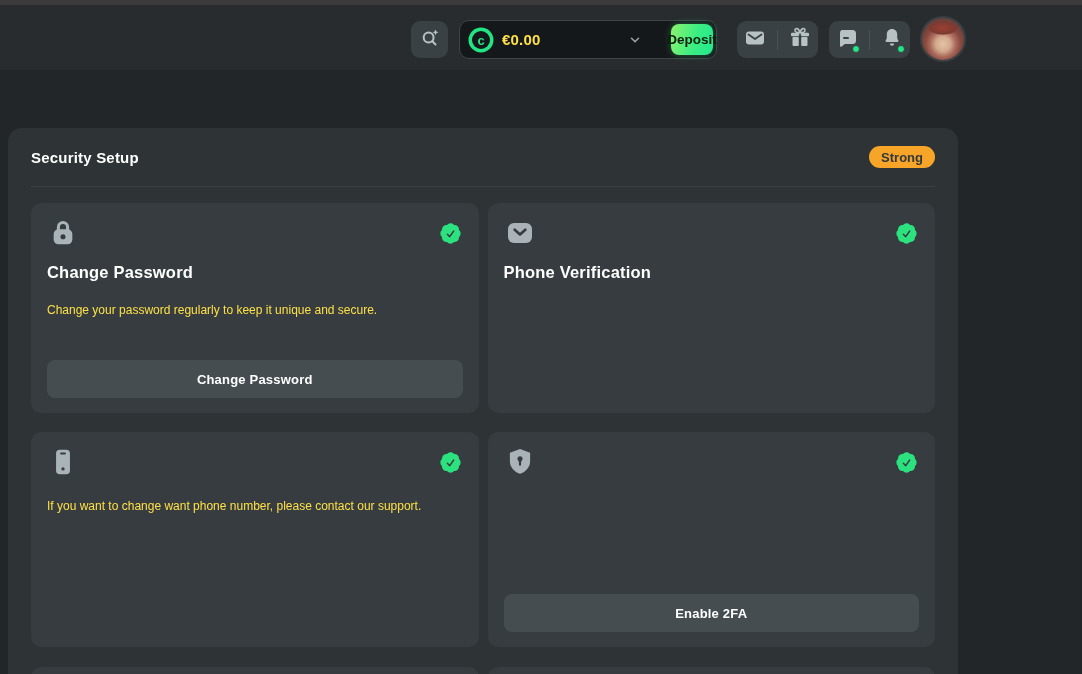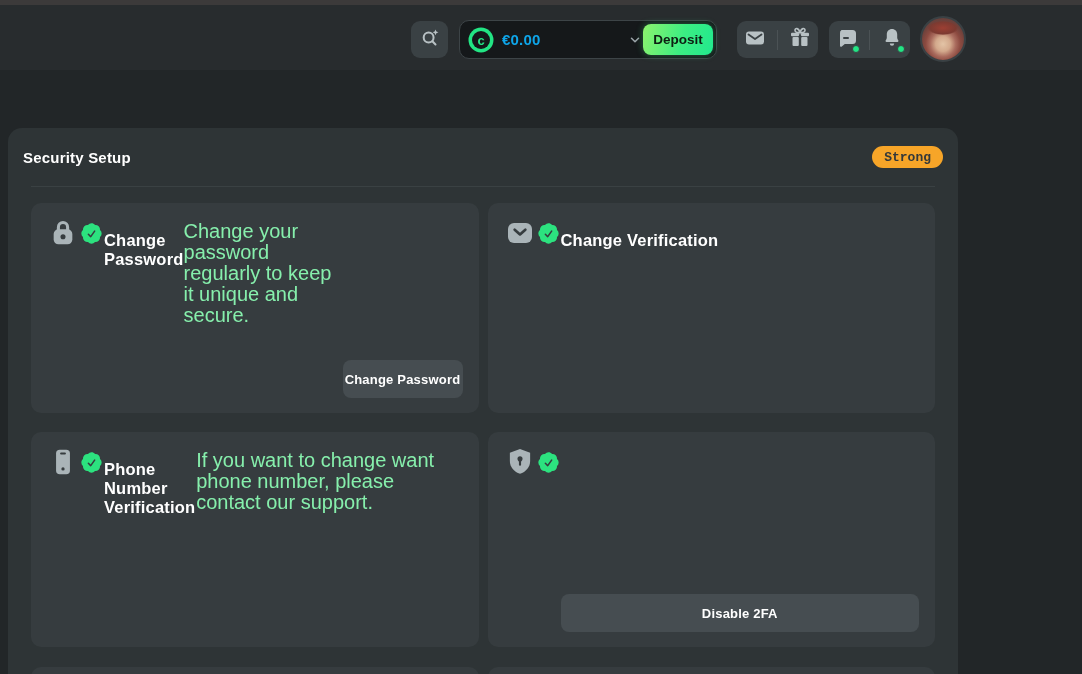--- a/index.html
+++ b/index.html
@@ -18,24 +18,24 @@
     display:flex; align-items:center; justify-content:center; cursor:pointer;
   }
   .search-btn { left:411px; top:16px; width:37px; height:37px; }
 
   .wallet {
     position:absolute; left:459px; top:15px; width:258px; height:39px;
     background:#15181a; border:1px solid #3d4447; border-radius:10px;
     display:flex; align-items:center; cursor:pointer;
   }
   .coin { width:26px; height:26px; margin-left:8px; flex:0 0 auto; }
-  .balance { color:#0ea5e9; font-weight:bold; font-size:15px; margin-left:8px; letter-spacing:.2px; }
+  .balance { color:#fde047; font-weight:bold; font-size:15px; margin-left:8px; letter-spacing:.2px; }
   .wallet-chevron { position:absolute; right:74px; top:12px; }
   .deposit-btn {
-    position:absolute; right:3px; top:3px; bottom:3px; width:70px;
+    position:absolute; right:3px; top:3px; bottom:3px; width:42px;
     border:none; border-radius:8px; cursor:pointer;
     background:linear-gradient(105deg,#8df26d 0%,#3cee82 55%,#21e98e 100%);
     box-shadow:0 0 7px rgba(70,240,140,.35);
     color:#0d1d12; font-weight:bold; font-size:13.5px;
     font-family:"Liberation Sans", sans-serif;
     display:flex; align-items:center; justify-content:center;
   }
   .pill-group {
     position:absolute; top:16px; width:81px; height:37px;
     background:#3a4144; border-radius:9px;
@@ -58,48 +58,48 @@
   .avatar::after{
     content:""; position:absolute; left:6px; top:3px; width:30px; height:14px; border-radius:50%;
     background:radial-gradient(ellipse at center, #9c3f33 0%, #7c3a31 60%, transparent 75%);
   }
 
   .panel {
     position:absolute; left:8px; top:128px; width:950px; height:546px;
     background:#2e3436; border-radius:14px 14px 0 0;
   }
   .panel-header {
-    height:58px; padding:0 15px;
+    height:58px; padding:0 23px;
     display:flex; align-items:center; justify-content:space-between;
   }
   .panel-title { color:#ffffff; font-size:15px; font-weight:bold; letter-spacing:.2px; }
   .strength-badge {
     background:#f7a528; color:#33383a; font-weight:bold; font-size:13px;
     height:22px; padding:0 12px; border-radius:11px;
-    display:flex; align-items:center;font-family:Liberation Mono, monospace;
+    display:flex; align-items:center;
   }
   .panel-divider { margin:0 23px; height:1px; background:#3a4143; }
 
   .cards {
     margin:16px 23px 0;
     display:grid; grid-template-columns:1fr 1fr;
     column-gap:9px; row-gap:19px;
   }
   .card {
     background:#363c3f; border-radius:10px;
     min-height:210px;
     padding:14px 16px 15px;
-    display:flex; flex-direction:row;
+    display:flex; flex-direction:column;
   }
   .card:nth-child(n+3){ min-height:215px; }
   .card-top { display:flex; align-items:flex-start; justify-content:space-between; }
   .card-icon { width:32px; height:32px; }
   .verified-badge { width:25px; height:25px; margin-top:4px; }
   .card-title { color:#ffffff; font-size:16.5px; font-weight:bold; margin-top:14px; letter-spacing:.2px; }
-  .card-desc { color:#86efac; font-size:20px; line-height:21px; margin-top:4px; max-width:420px; }
+  .card-desc { color:#fde047; font-size:12px; line-height:21px; margin-top:18px; max-width:420px; }
   .card-action {
     margin-top:auto; height:38px; width:100%;
     background:#464d51; border:none; border-radius:8px; cursor:pointer;
     color:#ffffff; font-weight:bold; font-size:13px;
     font-family:"Liberation Sans", sans-serif; letter-spacing:.2px;
   }
   .stub-row {
     margin:20px 23px 0;
     display:grid; grid-template-columns:1fr 1fr; column-gap:9px;
   }
@@ -224,58 +224,57 @@
             <rect x="3" y="4.5" width="18" height="15" rx="4.5" fill="#aab4b8"></rect>
             <path d="M8 9.5l4 3.6 4-3.6" stroke="#363c3f" stroke-width="2" fill="none" stroke-linecap="round" stroke-linejoin="round"></path>
           </svg>
         </span>
         <span class="verified-badge">
           <svg width="25" height="25" viewBox="0 0 24 24" fill="#2ce27f" fill-rule="evenodd" clip-rule="evenodd">
             <path d="M8.603 3.799A4.49 4.49 0 0 1 12 2.25c1.357 0 2.573.6 3.397 1.549a4.49 4.49 0 0 1 3.498 1.307 4.491 4.491 0 0 1 1.307 3.497A4.49 4.49 0 0 1 21.75 12a4.49 4.49 0 0 1-1.549 3.397 4.491 4.491 0 0 1-1.307 3.497 4.491 4.491 0 0 1-3.497 1.307A4.49 4.49 0 0 1 12 21.75a4.49 4.49 0 0 1-3.397-1.549 4.49 4.49 0 0 1-3.498-1.306 4.491 4.491 0 0 1-1.307-3.498A4.49 4.49 0 0 1 2.25 12c0-1.357.6-2.573 1.549-3.397a4.49 4.49 0 0 1 1.307-3.497 4.49 4.49 0 0 1 3.497-1.307Zm7.007 6.387a.75.75 0 1 0-1.22-.872l-3.236 4.53L9.53 12.22a.75.75 0 0 0-1.06 1.06l2.25 2.25a.75.75 0 0 0 1.14-.094l3.75-5.25Z"></path>
           </svg>
         </span>
       </div>
-      <h2 class="card-title">Change Verification</h2>
+      <h2 class="card-title">Phone Verification</h2>
     </div>
 
     <div class="card">
       <div class="card-top">
         <span class="card-icon">
           <svg width="32" height="32" viewBox="0 0 24 24">
             <rect x="6.8" y="2.8" width="10.4" height="18.4" rx="2.8" fill="#aab4b8"></rect>
             <path d="M10.6 5.6h2.8" stroke="#363c3f" stroke-width="1.6" stroke-linecap="round"></path>
             <circle cx="12" cy="17.2" r="1.25" fill="#363c3f"></circle>
           </svg>
         </span>
         <span class="verified-badge">
           <svg width="25" height="25" viewBox="0 0 24 24" fill="#2ce27f" fill-rule="evenodd" clip-rule="evenodd">
             <path d="M8.603 3.799A4.49 4.49 0 0 1 12 2.25c1.357 0 2.573.6 3.397 1.549a4.49 4.49 0 0 1 3.498 1.307 4.491 4.491 0 0 1 1.307 3.497A4.49 4.49 0 0 1 21.75 12a4.49 4.49 0 0 1-1.549 3.397 4.491 4.491 0 0 1-1.307 3.497 4.491 4.491 0 0 1-3.497 1.307A4.49 4.49 0 0 1 12 21.75a4.49 4.49 0 0 1-3.397-1.549 4.49 4.49 0 0 1-3.498-1.306 4.491 4.491 0 0 1-1.307-3.498A4.49 4.49 0 0 1 2.25 12c0-1.357.6-2.573 1.549-3.397a4.49 4.49 0 0 1 1.307-3.497 4.49 4.49 0 0 1 3.497-1.307Zm7.007 6.387a.75.75 0 1 0-1.22-.872l-3.236 4.53L9.53 12.22a.75.75 0 0 0-1.06 1.06l2.25 2.25a.75.75 0 0 0 1.14-.094l3.75-5.25Z"></path>
           </svg>
         </span>
       </div>
-      <h2 class="card-title">Phone Number Verification</h2>
       <p class="card-desc">If you want to change want phone number, please contact our support.</p>
     </div>
 
     <div class="card">
       <div class="card-top">
         <span class="card-icon">
           <svg width="32" height="32" viewBox="0 0 24 24">
             <path d="M12 2.2l7.6 2.9v6.1c0 4.8-3.3 8.2-7.6 9.6-4.3-1.4-7.6-4.8-7.6-9.6V5.1L12 2.2z" fill="#aab4b8"></path>
             <circle cx="12" cy="9.6" r="1.9" fill="#363c3f"></circle>
             <rect x="11.2" y="10.6" width="1.6" height="4.2" rx="0.8" fill="#363c3f"></rect>
           </svg>
         </span>
         <span class="verified-badge">
           <svg width="25" height="25" viewBox="0 0 24 24" fill="#2ce27f" fill-rule="evenodd" clip-rule="evenodd">
             <path d="M8.603 3.799A4.49 4.49 0 0 1 12 2.25c1.357 0 2.573.6 3.397 1.549a4.49 4.49 0 0 1 3.498 1.307 4.491 4.491 0 0 1 1.307 3.497A4.49 4.49 0 0 1 21.75 12a4.49 4.49 0 0 1-1.549 3.397 4.491 4.491 0 0 1-1.307 3.497 4.491 4.491 0 0 1-3.497 1.307A4.49 4.49 0 0 1 12 21.75a4.49 4.49 0 0 1-3.397-1.549 4.49 4.49 0 0 1-3.498-1.306 4.491 4.491 0 0 1-1.307-3.498A4.49 4.49 0 0 1 2.25 12c0-1.357.6-2.573 1.549-3.397a4.49 4.49 0 0 1 1.307-3.497 4.49 4.49 0 0 1 3.497-1.307Zm7.007 6.387a.75.75 0 1 0-1.22-.872l-3.236 4.53L9.53 12.22a.75.75 0 0 0-1.06 1.06l2.25 2.25a.75.75 0 0 0 1.14-.094l3.75-5.25Z"></path>
           </svg>
         </span>
       </div>
-      <button class="card-action">Disable 2FA</button>
+      <button class="card-action">Enable 2FA</button>
     </div>
   </div>
 
   <div class="stub-row">
     <div class="stub-card"></div>
     <div class="stub-card"></div>
   </div>
 </section>
 
 </body></html>

